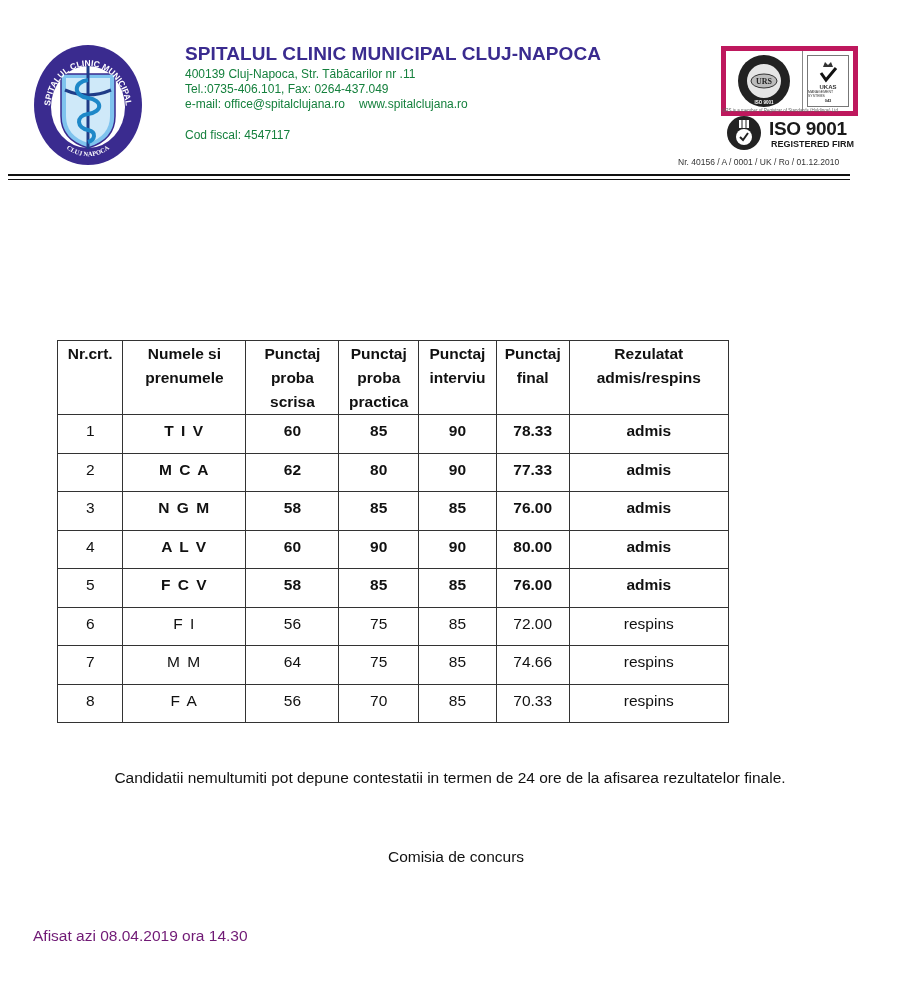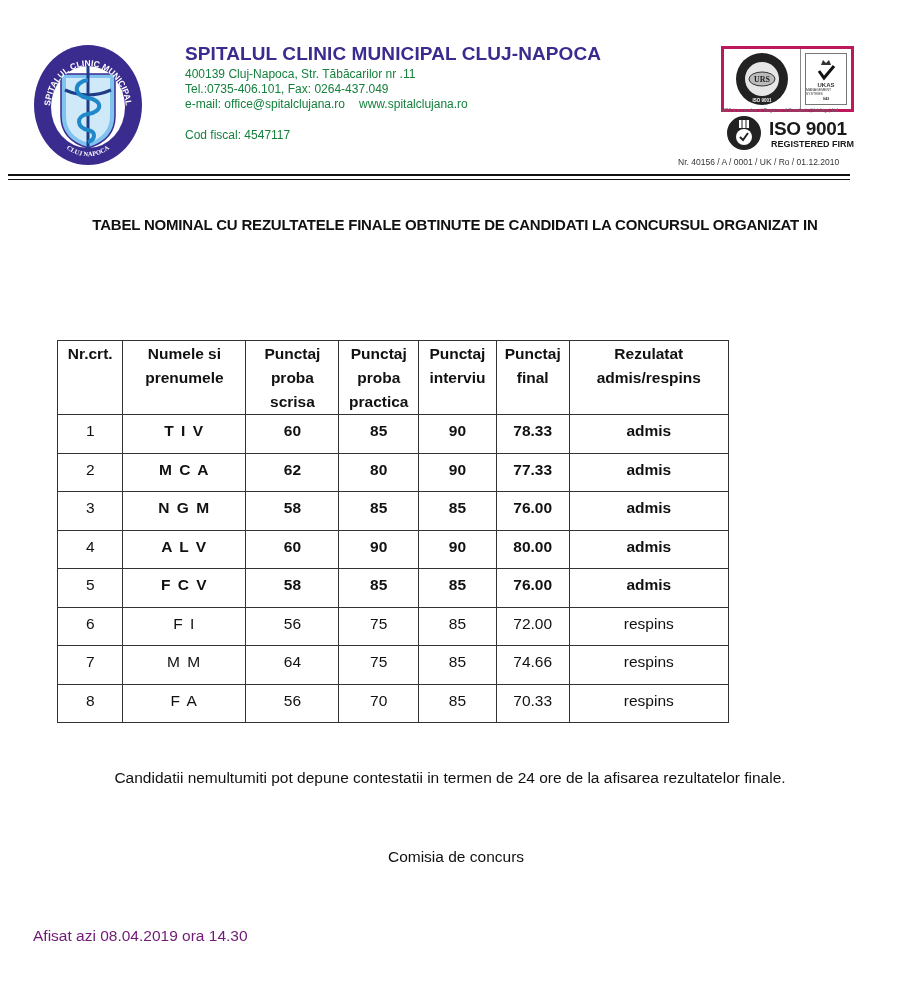--- a/index.html
+++ b/index.html
@@ -7,21 +7,21 @@
 
   .logo { position: absolute; left: 33px; top: 44px; width: 110px; height: 122px; }
   .hospital-name { position: absolute; left: 185px; top: 43px; font-size: 19px; font-weight: bold; color: #3a2b8f; letter-spacing: 0.1px; white-space: nowrap; }
   .addr-line { position: absolute; left: 185px; font-size: 12px; color: #15803d; white-space: nowrap; text-align: right; }
   .addr-line.l1 { top: 67px; }
   .addr-line.l2 { top: 82px; }
   .addr-line.l3 { top: 97px; }
   .addr-line.l4 { top: 128px; }
   .addr-line .gap { display: inline-block; width: 14px; }
 
-  .cert-box { position: absolute; left: 721px; top: 46px; width: 127px; height: 60px; border: 3px solid #be185d; display: flex; }
+  .cert-box { position: absolute; left: 721px; top: 46px; width: 127px; height: 60px; border: 5px solid #be185d; display: flex; }
   .cert-urs { width: 76px; border-right: 1px solid #888; display: flex; align-items: center; justify-content: center; }
   .cert-ukas { flex: 1; display: flex; align-items: center; justify-content: center; }
   .cert-ukas-inner { width: 40px; height: 50px; border: 1px solid #777; display: flex; flex-direction: column; align-items: center; justify-content: center; font-size: 6px; font-weight: bold; color: #333; }
   .urs-member { position: absolute; left: 722px; top: 108px; font-size: 4.5px; color: #666; white-space: nowrap; }
   .iso-badge { position: absolute; left: 727px; top: 116px; width: 34px; height: 34px; border-radius: 50%; background: #222; display: flex; align-items: center; justify-content: center; }
   .iso-title { position: absolute; left: 769px; top: 118px; font-size: 19px; font-weight: bold; color: #1a1a1a; white-space: nowrap; letter-spacing: -0.3px; }
   .iso-sub { position: absolute; left: 771px; top: 139px; font-size: 9px; font-weight: bold; color: #1a1a1a; white-space: nowrap; }
   .iso-nr { position: absolute; left: 678px; top: 157px; font-size: 8.5px; color: #333; white-space: nowrap; }
 
   .divider-thick { position: absolute; left: 8px; top: 174px; width: 842px; height: 2px; background: #111; }
@@ -107,21 +107,20 @@
   </svg>
 </div>
 <div class="iso-title">ISO 9001</div>
 <div class="iso-sub">REGISTERED FIRM</div>
 <div class="iso-nr">Nr. 40156 / A / 0001 / UK / Ro / 01.12.2010</div>
 
 <div class="divider-thick"></div>
 <div class="divider-thin"></div>
 
 <div class="doc-title">
-  <div>TABEL NOMINAL CU REZULTATELE FINALE OBTINUTE DE CANDIDATI LA CONCURSUL ORGANIZAT IN</div>
 </div>
 
 <table class="results">
   <thead>
     <tr>
       <th class="c0">
           <div>Nr.crt.</div>
           <div></div>
           <div></div>
         </th>

